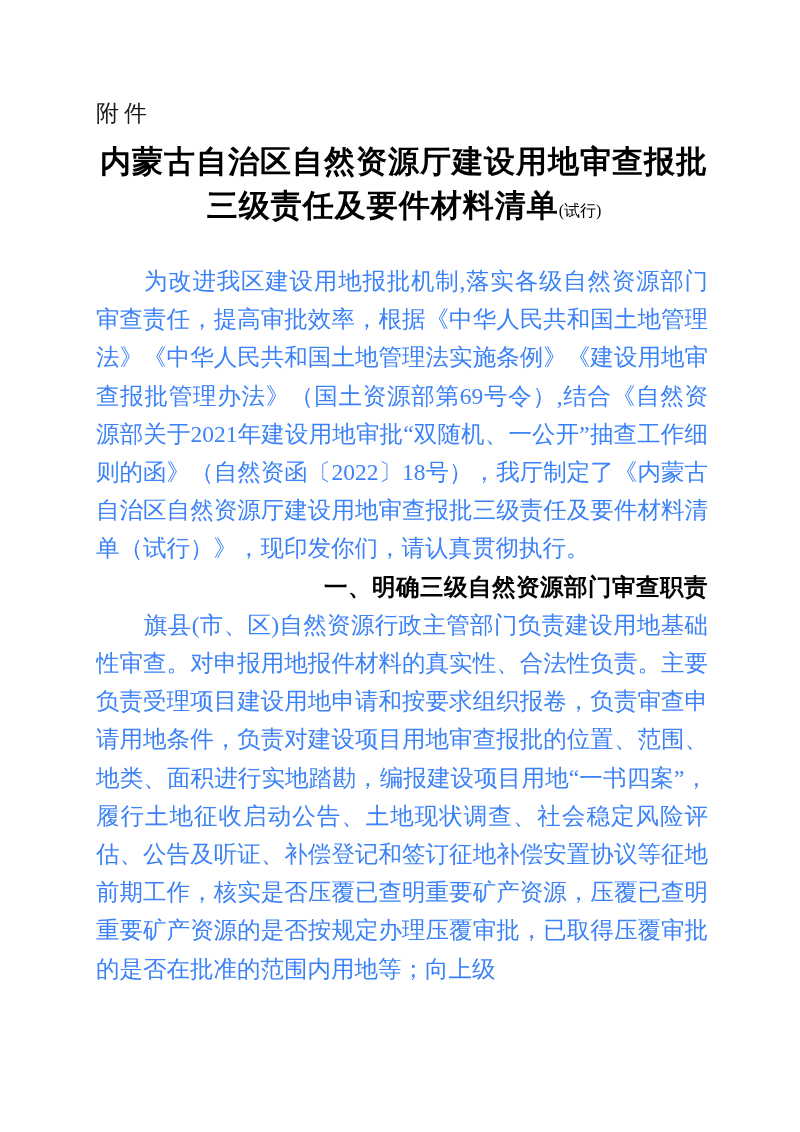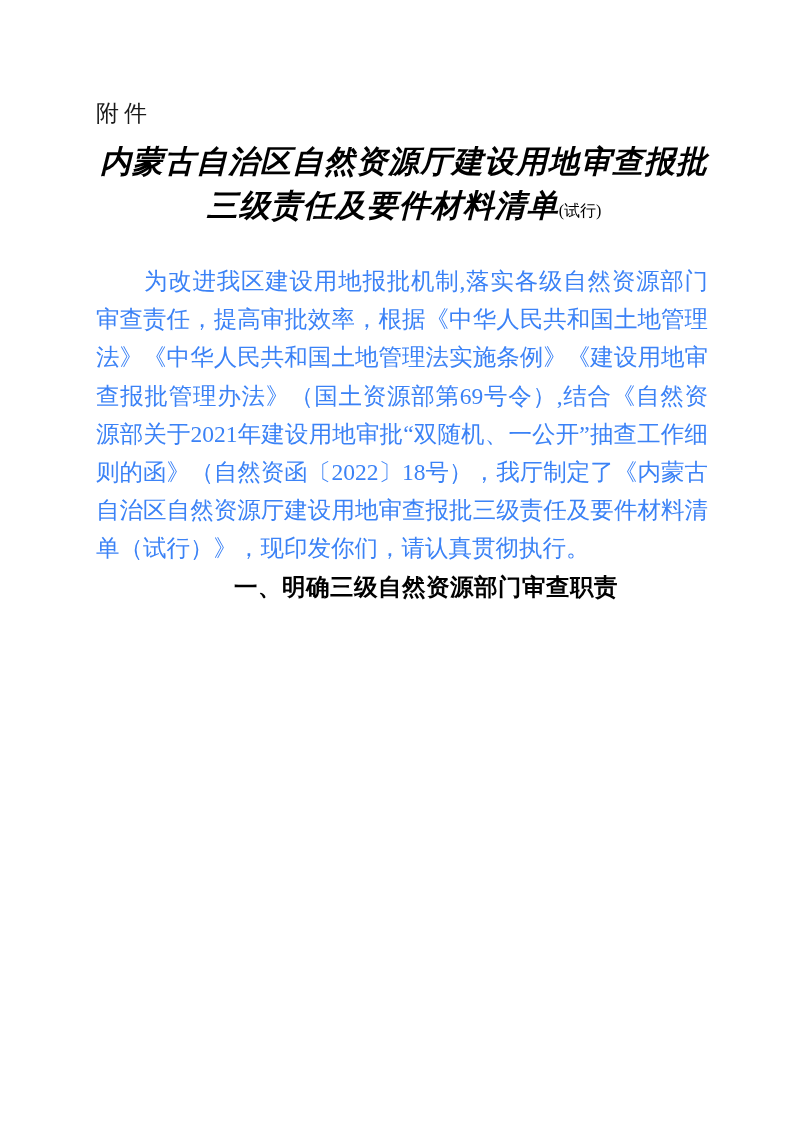--- a/index.html
+++ b/index.html
@@ -47,21 +47,20 @@
     font-family: "Liberation Serif", "DejaVu Serif", serif;
     font-weight: bold;
     font-size: 31px;
     line-height: 44px;
     letter-spacing: 1px;
     color: #000;
   }
   .doc-title .title-main {
     font-weight: bold;
     font-size: 31px;
-    font-style: italic;
   }
   .doc-title .title-suffix {
     font-weight: normal;
     font-size: 16px;
     letter-spacing: 0px;
   }
 
   
   .body-region {
     position: absolute;
@@ -85,21 +84,21 @@
 
   h2.section-heading {
     margin: 0;
     font-family: "Liberation Sans", "DejaVu Sans", sans-serif;
     font-weight: bold;
     font-size: 23.5px;
     line-height: 38.2px;
     text-indent: 48px;
     color: #000;
     letter-spacing: 0.5px;
-    text-align: center;
+    text-align: right;
   }
 
   
   .clip-wrap {
     overflow: hidden;
   }
 </style>
 </head>
 <body>
 
@@ -110,16 +109,17 @@
   <div class="doc-title">
     <span class="title-main">内蒙古自治区自然资源厅建设用地审查报批三级责任及要件材料清单</span><span class="title-suffix">(试行)</span>
   </div>
 
   <div class="body-region clip-wrap">
 
     <p class="body-para">为改进我区建设用地报批机制,落实各级自然资源部门审查责任，提高审批效率，根据《中华人民共和国土地管理法》《中华人民共和国土地管理法实施条例》《建设用地审查报批管理办法》（国土资源部第69号令）,结合《自然资源部关于2021年建设用地审批“双随机、一公开”抽查工作细则的函》（自然资函〔2022〕18号），我厅制定了《内蒙古自治区自然资源厅建设用地审查报批三级责任及要件材料清单（试行）》，现印发你们，请认真贯彻执行。</p>
 
     <h2 class="section-heading">一、明确三级自然资源部门审查职责</h2>
 
+    <p class="body-para">旗县(市、区)自然资源行政主管部门负责建设用地基础性审查。对申报用地报件材料的真实性、合法性负责。主要负责受理项目建设用地申请和按要求组织报卷，负责审查申请用地条件，负责对建设项目用地审查报批的位置、范围、地类、面积进行实地踏勘，编报建设项目用地“一书四案”，履行土地征收启动公告、土地现状调查、社会稳定风险评估、公告及听证、补偿登记和签订征地补偿安置协议等征地前期工作，核实是否压覆已查明重要矿产资源，压覆已查明重要矿产资源的是否按规定办理压覆审批，已取得压覆审批的是否在批准的范围内用地等；向上级</p>
 
   </div>
 
 </div>
 
 </body></html>

